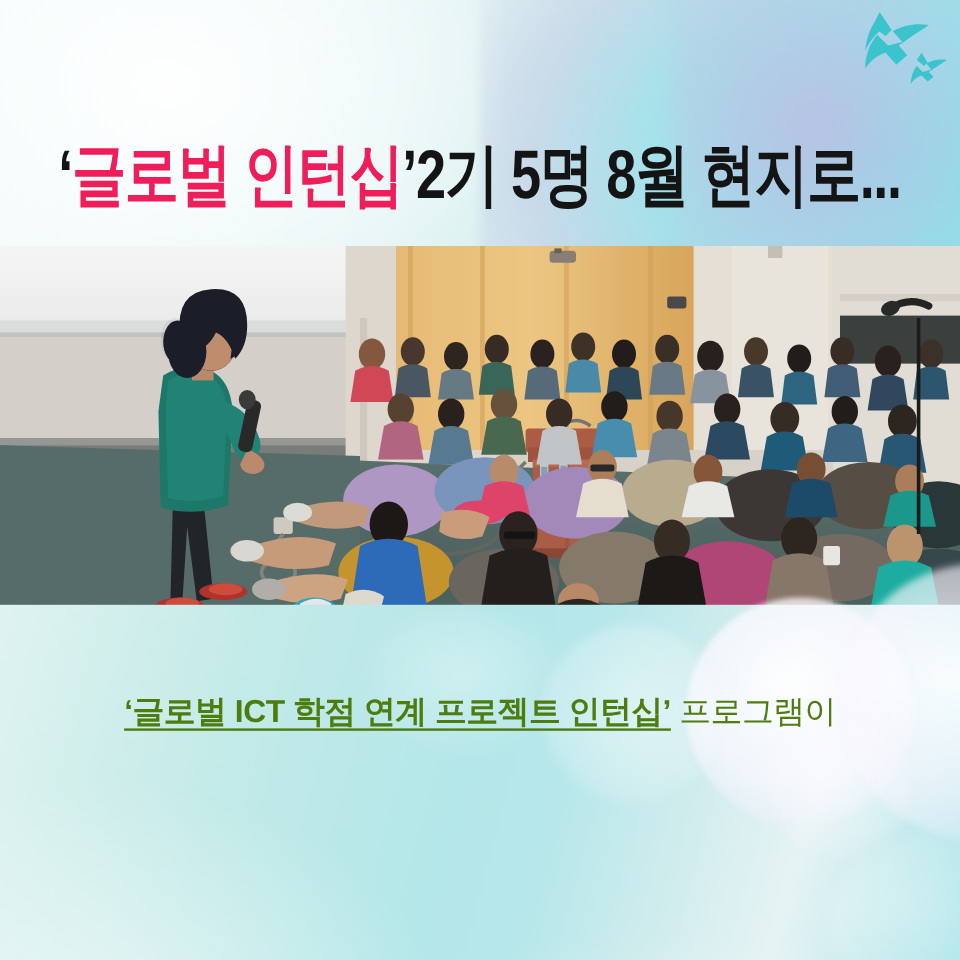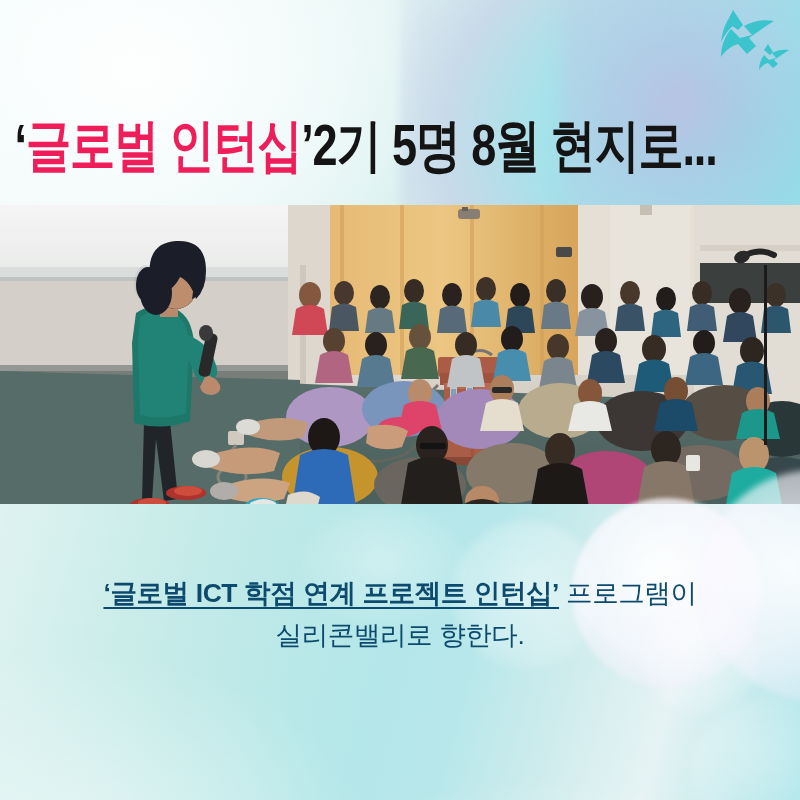--- a/index.html
+++ b/index.html
@@ -97,21 +97,21 @@
   .bk6 { left:690px; top:690px; width:220px; height:160px;
          background:radial-gradient(ellipse at 30% 40%, rgba(255,255,255,0.30) 0%, rgba(255,255,255,0) 80%);
          filter:blur(6px); }
 
   
   #logo { position:absolute; left:700px; top:6px; width:92px; height:74px; }
 
   
   #headline {
     position:absolute; left:0; top:104px; width:800px; height:80px;
-    display:flex; align-items:center; 
+    display:flex; align-items:center; justify-content:center;
     white-space:nowrap;
   }
   #headline .hl {
     font-family:"Liberation Sans", "DejaVu Sans", sans-serif;
     font-size:47px; font-weight:bold; letter-spacing:-1.2px;
     line-height:1;
     transform:scaleY(1.22) scaleX(0.96);
     transform-origin:center center;
   }
   .hl-quote { color:#141414; }
@@ -122,21 +122,21 @@
   #photo {
     position:absolute; left:0; top:205px; width:800px; height:307px;
     overflow:hidden; background:#3b4a49;
   }
   #photo svg { display:block; width:800px; height:307px; }
 
   
   #caption {
     position:absolute; left:0; top:572px; width:800px;
     text-align:center;
-    color:#0c4a6e;
+    color:#4d7c0f;
     font-size:26.5px;
     line-height:42px;
     letter-spacing:-0.4px;
   }
   #caption .line { display:block; white-space:nowrap; }
   #caption .strong {
     font-weight:bold;
     text-decoration:underline;
     text-underline-offset:5px;
     text-decoration-thickness:2px;
@@ -434,18 +434,15 @@
   <div class="bokeh bk2"></div>
   <div class="bokeh bk3"></div>
   <div class="bokeh bk4"></div>
   <div class="bokeh bk5"></div>
   <div class="bokeh bk6"></div>
 
   <div id="caption">
     <span class="line">
       <span class="strong">‘글로벌 ICT 학점 연계 프로젝트 인턴십’</span><span> 프로그램이</span>
     </span>
-    <span class="line">
-      <span>실리콘밸리로 향한다.</span>
-    </span>
   </div>
 
 </div>
 
 </body></html>

